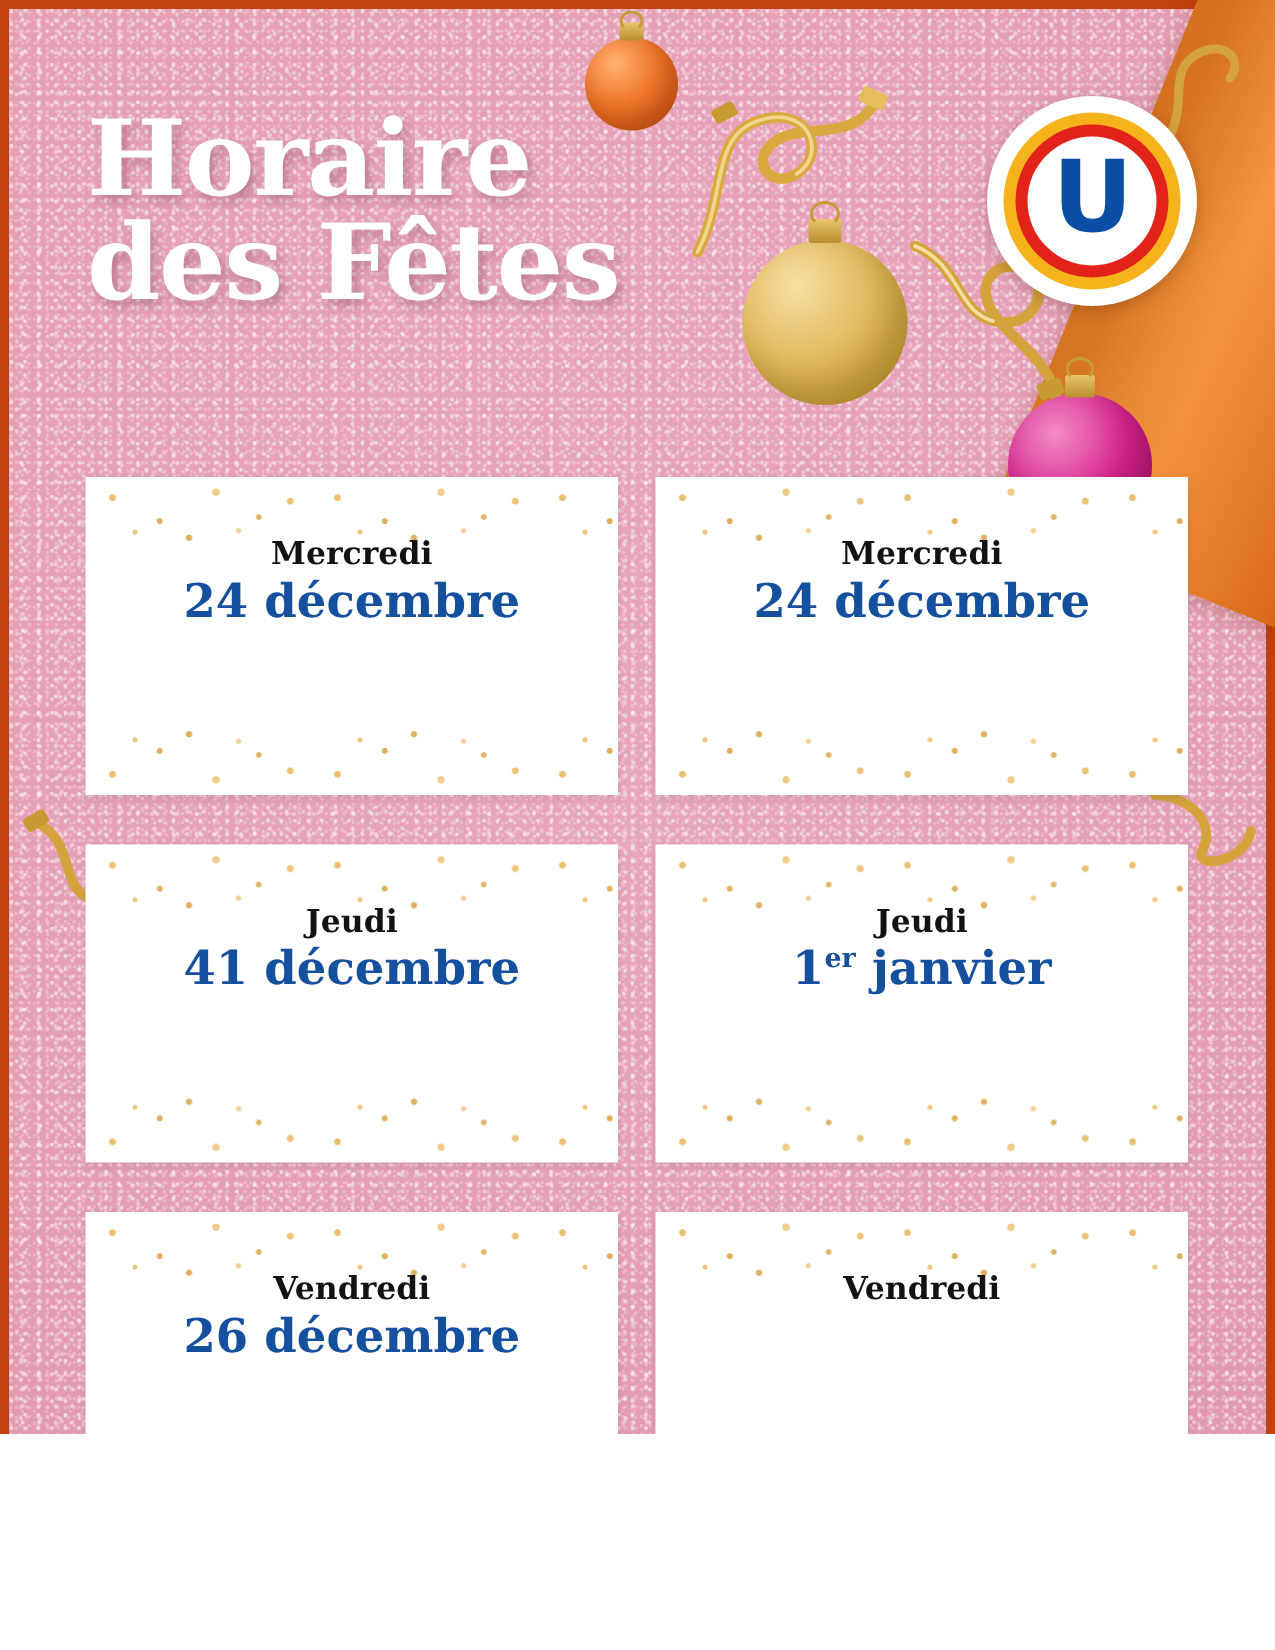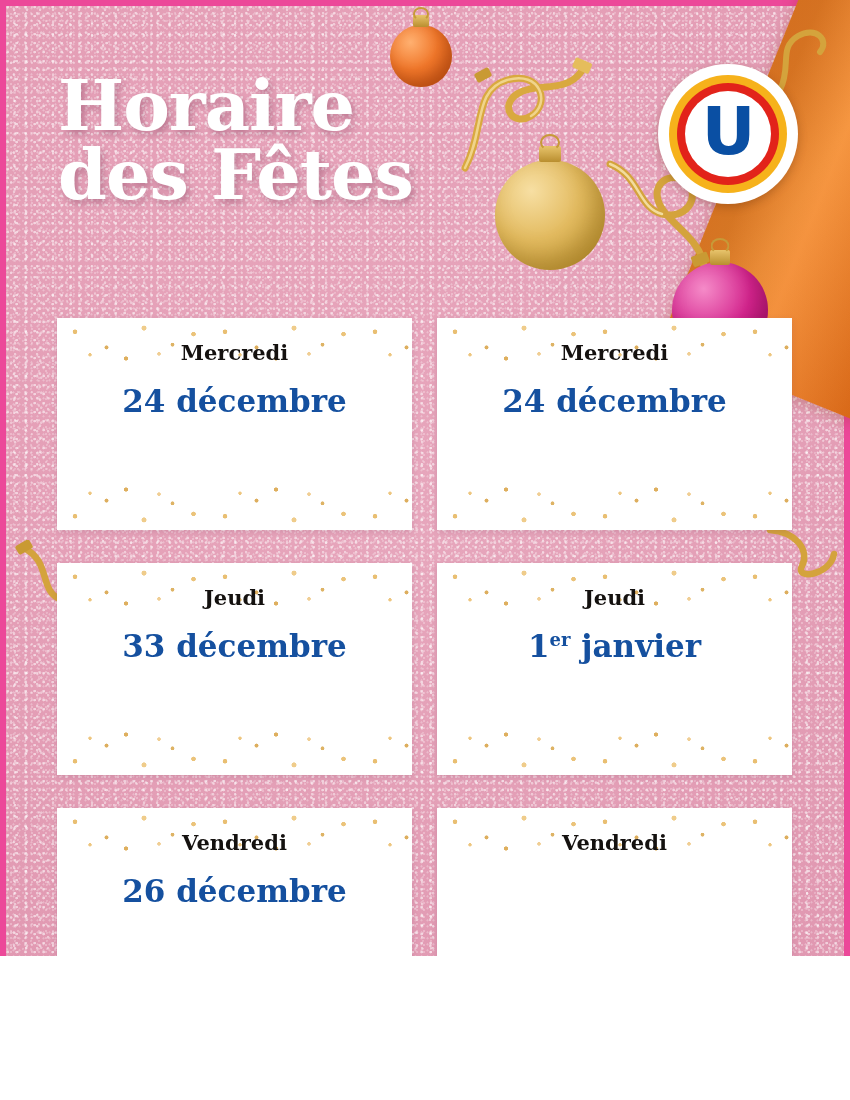--- a/index.html
+++ b/index.html
@@ -10,21 +10,21 @@
   }
   body {
     font-family: "Liberation Serif", serif;
   }
 
   .poster {
     position: relative;
     width: 850px;
     height: 956px;
     overflow: hidden;
-    background: #ec4899;
+    background: #c2410c;
   }
 
   
   .bg {
     position: absolute;
     left: 6px;
     top: 6px;
     width: 838px;
     height: 1088px;
     background:
@@ -201,21 +201,21 @@
     grid-template-columns: 355px 355px;
     grid-template-rows: 212px 212px 212px;
     column-gap: 25px;
     row-gap: 33px;
   }
   .card {
     position: relative;
     background: #ffffff;
     box-shadow: 0 2px 6px rgba(120,60,90,0.18);
     overflow: hidden;
-    padding-top: 22px;
+    padding-top: 38px;
     text-align: center;
   }
   
   .card::before,
   .card::after {
     content: "";
     position: absolute;
     left: 0;
     width: 100%;
     height: 46px;
@@ -245,21 +245,21 @@
     line-height: 1.25;
   }
   .card-date {
     position: relative;
     z-index: 2;
     font-family: "DejaVu Serif", serif;
     font-weight: bold;
     font-size: 31px;
     color: #15509f;
     line-height: 1.2;
-    margin-top: 17px;
+    margin-top: 1px;
   }
   .card-date sup {
     font-size: 0.58em;
     vertical-align: super;
     line-height: 0;
   }
 </style>
 </head>
 <body>
 
@@ -339,21 +339,21 @@
       <div class="card-date">24 décembre</div>
     </div>
 
     <div class="card">
       <div class="card-day">Mercredi</div>
       <div class="card-date">24 décembre</div>
     </div>
 
     <div class="card">
       <div class="card-day">Jeudi</div>
-      <div class="card-date">33 décembre</div>
+      <div class="card-date">41 décembre</div>
     </div>
 
     <div class="card">
       <div class="card-day">Jeudi</div>
       <div class="card-date"><span>1</span><sup>er</sup> <span>janvier</span></div>
     </div>
 
     <div class="card">
       <div class="card-day">Vendredi</div>
       <div class="card-date">26 décembre</div>

